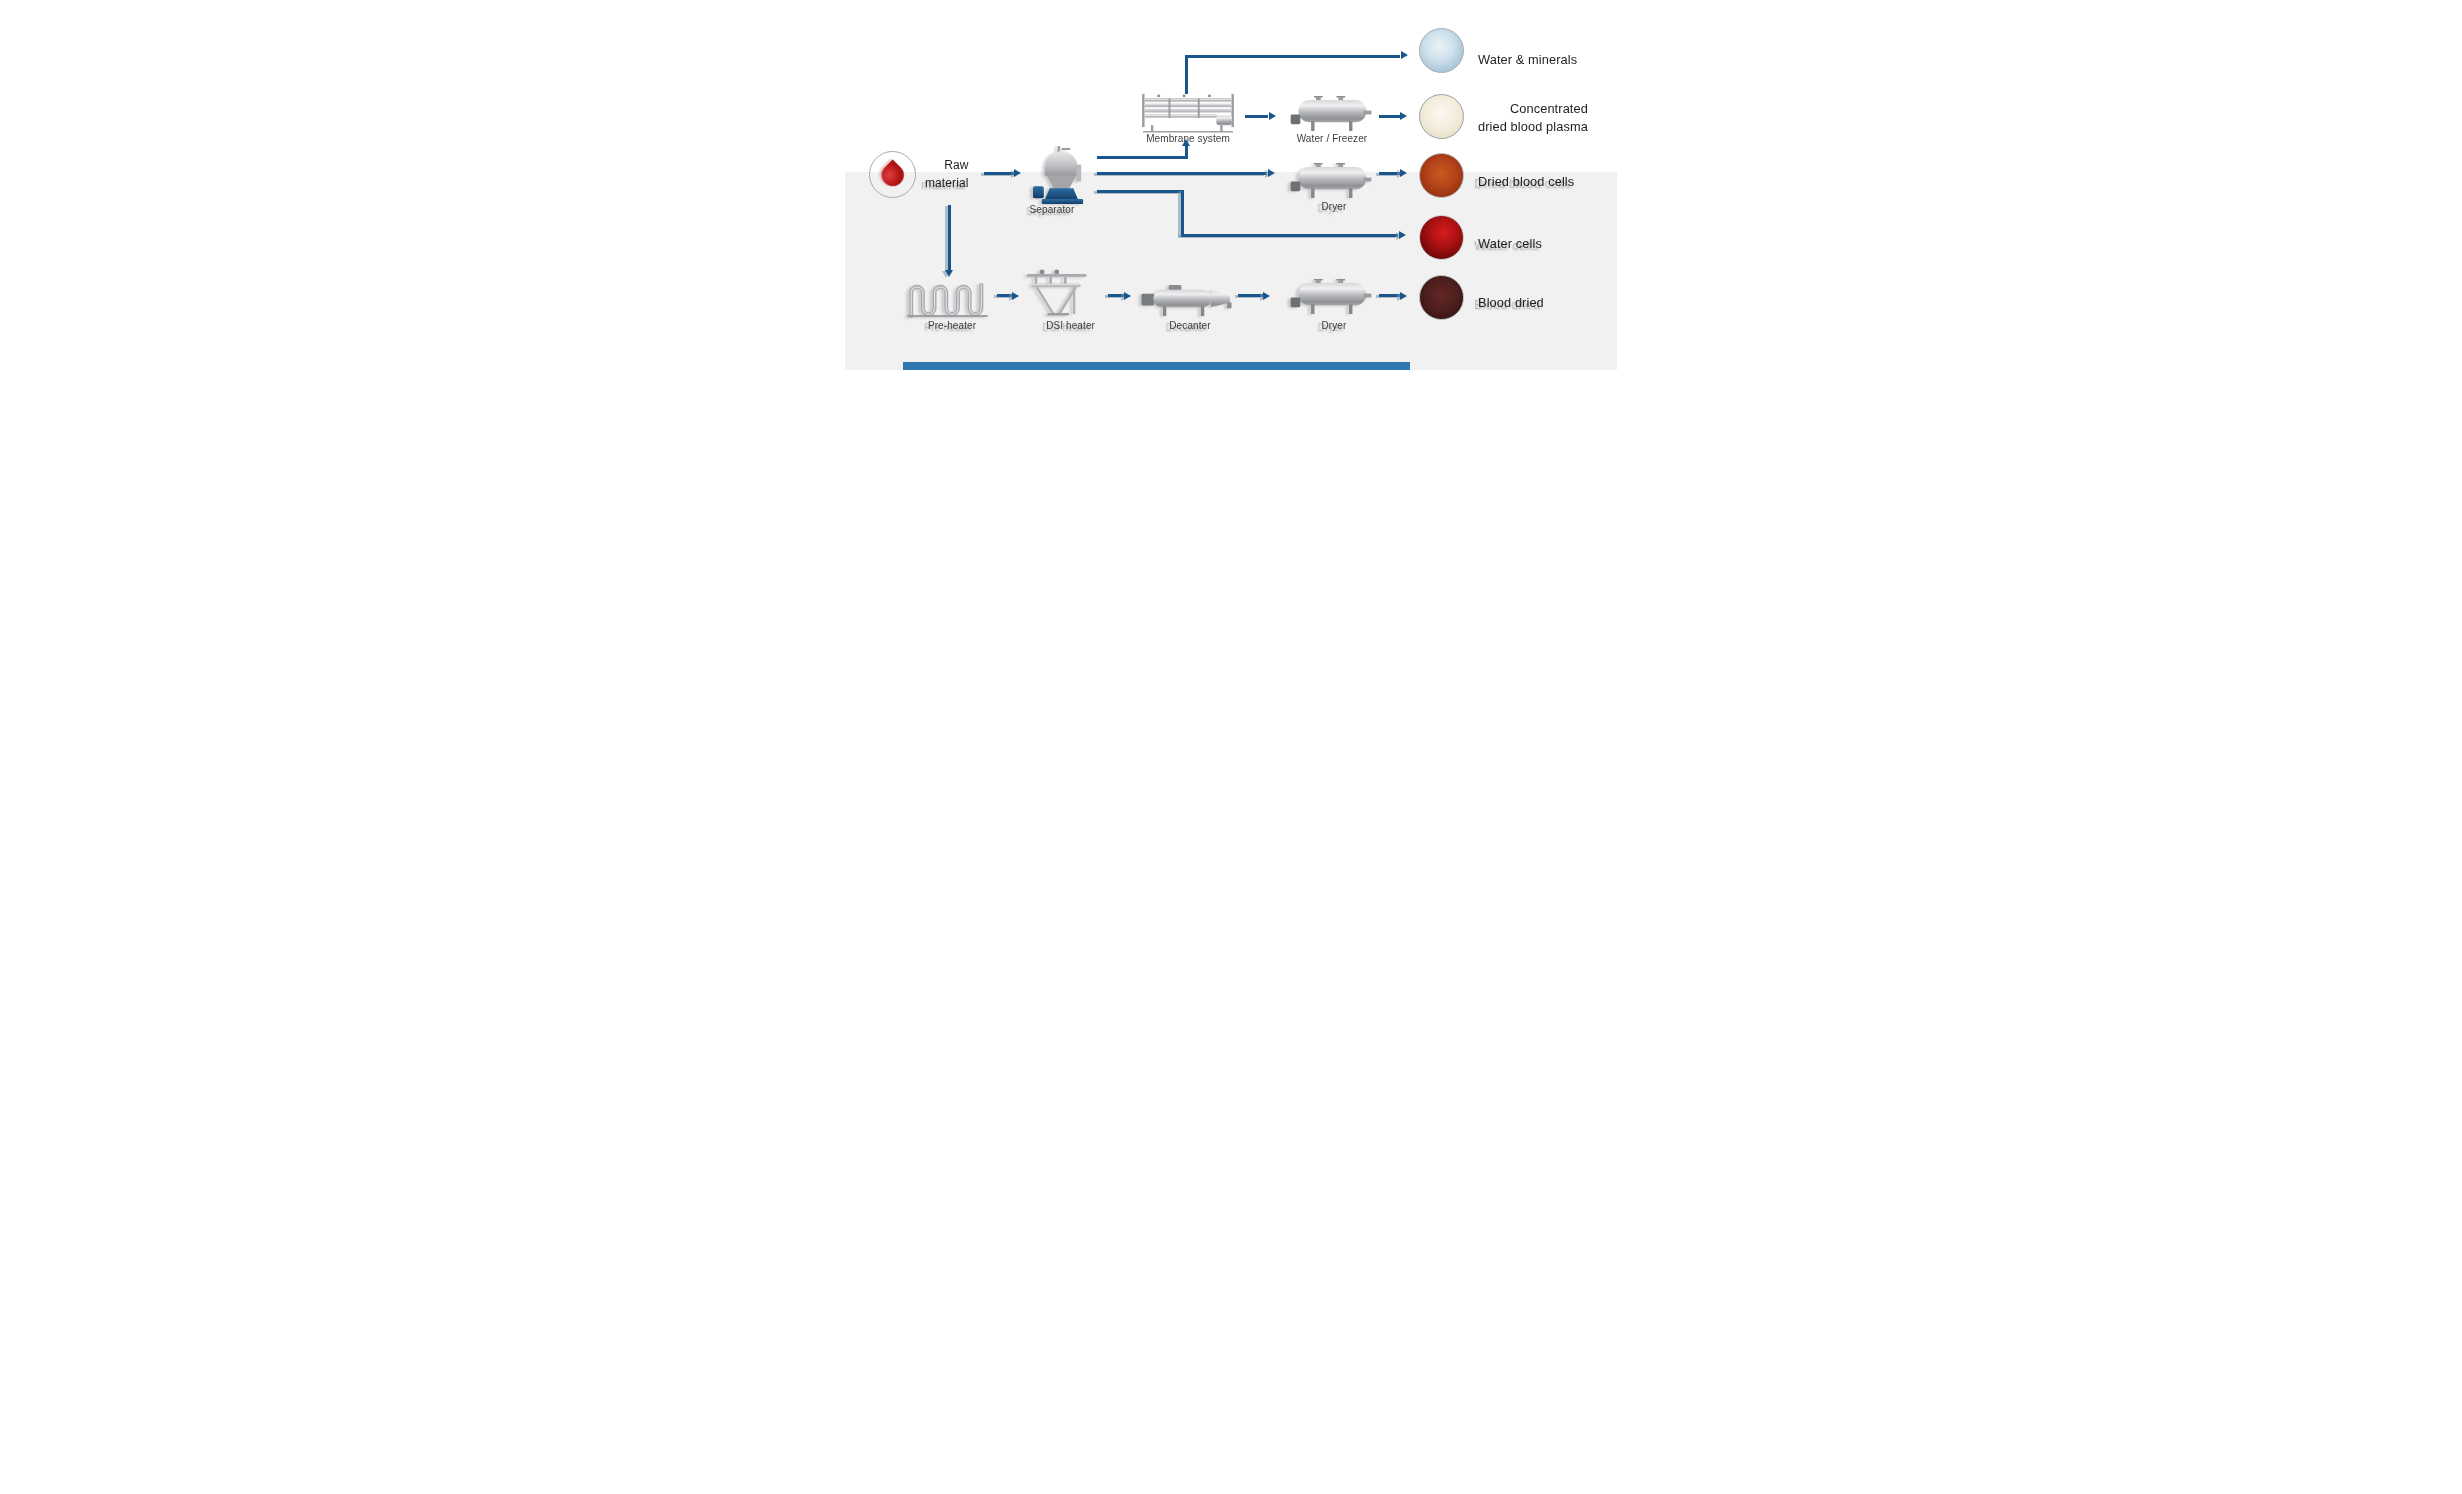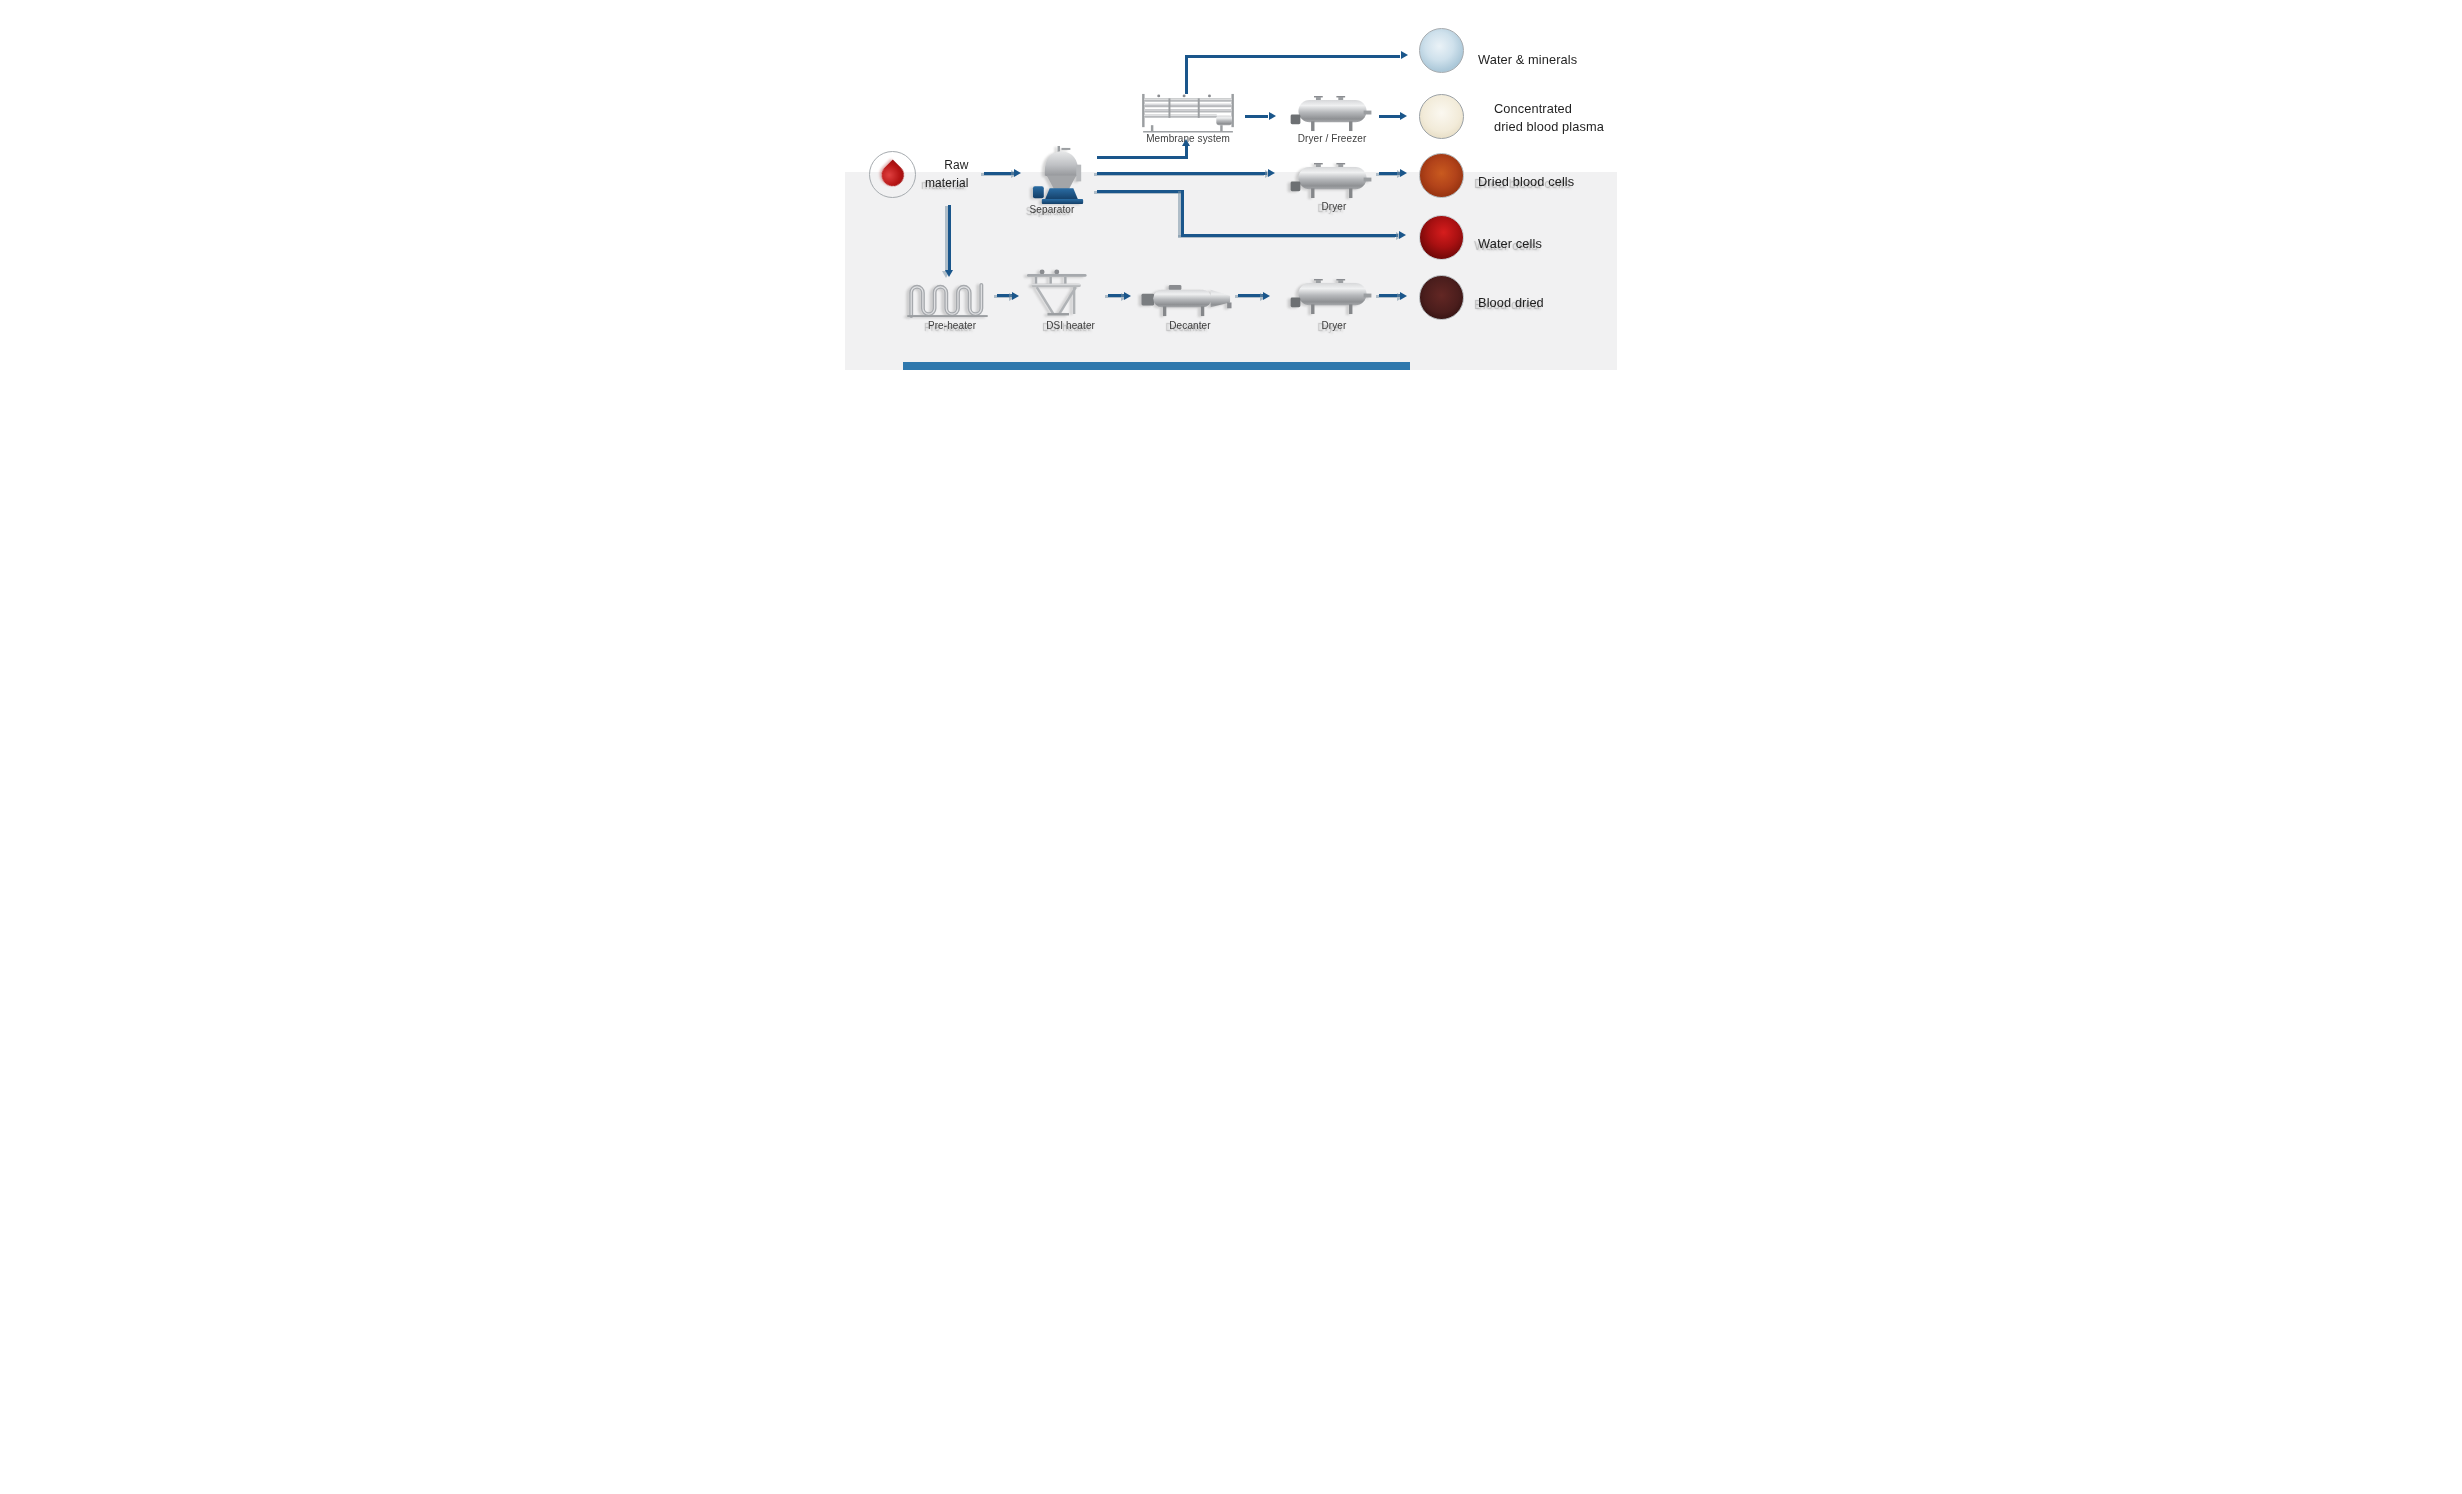--- a/index.html
+++ b/index.html
@@ -169,21 +169,21 @@
       <rect x="98" y="2" width="10" height="8" fill="#9b9ea1"></rect>
     <rect x="16" y="8" width="140" height="46" rx="23" fill="url(#cyl)"></rect>
     <rect x="150" y="30" width="16" height="8" fill="#9b9ea1"></rect>
     <rect x="42" y="52" width="7" height="20" fill="#85878a"></rect>
       <rect x="120" y="52" width="7" height="20" fill="#85878a"></rect>
     <rect x="0" y="38" width="20" height="20" rx="3" fill="#6d7073"></rect>
   </svg>
 
   <div class="lbl equip-lbl dbl" style="left:170px;top:205px;width:74px;">Separator</div>
   <div class="lbl equip-lbl" style="left:294px;top:134px;width:98px;">Membrane system</div>
-  <div class="lbl equip-lbl" style="left:438px;top:134px;width:98px;">Dryer / Freezer</div>
+  <div class="lbl equip-lbl" style="left:438px;top:134px;width:98px;">Water / Freezer</div>
   <div class="lbl equip-lbl dbl" style="left:452px;top:202px;width:74px;">Dryer</div>
   <div class="lbl equip-lbl dbl" style="left:70px;top:321px;width:74px;">Pre-heater</div>
   <div class="lbl equip-lbl dbl" style="left:176px;top:321px;width:74px;text-align:right;">DSI heater</div>
   <div class="lbl equip-lbl dbl" style="left:308px;top:321px;width:74px;">Decanter</div>
   <div class="lbl equip-lbl dbl" style="left:452px;top:321px;width:74px;">Dryer</div>
 
   <div>
     <div class="sh v" style="left:340px;top:55px;height:39px;"></div>
     <div class="sh h" style="left:340px;top:55px;width:215px;"></div>
     <div class="hd r" style="left:556px;top:51px;"></div>
@@ -241,21 +241,21 @@
     <div class="hd r g" style="left:555px;top:292px;"></div>
   </div>
 
   <div class="icon water" style="left:574px;top:28px;"></div>
   <div class="icon plasma" style="left:574px;top:94px;"></div>
   <div class="icon driedcells" style="left:574px;top:153px;"></div>
   <div class="icon bloodcells" style="left:574px;top:215px;"></div>
   <div class="icon bloodmeal" style="left:574px;top:275px;"></div>
 
   <div class="lbl product-lbl" style="left:633px;top:51px;">Water &amp; minerals</div>
-  <div class="lbl product-lbl" style="left:649px;top:100px;">
+  <div class="lbl product-lbl" style="left:633px;top:100px;text-align:right;">
     <div>Concentrated</div>
     <div>dried blood plasma</div>
   </div>
   <div class="lbl product-lbl dbl" style="left:633px;top:173px;">Dried blood cells</div>
   <div class="lbl product-lbl dbl" style="left:633px;top:235px;">Water cells</div>
   <div class="lbl product-lbl dbl" style="left:633px;top:294px;">Blood dried</div>
 
   <div class="bottom-bar"></div>
 </div>
 

